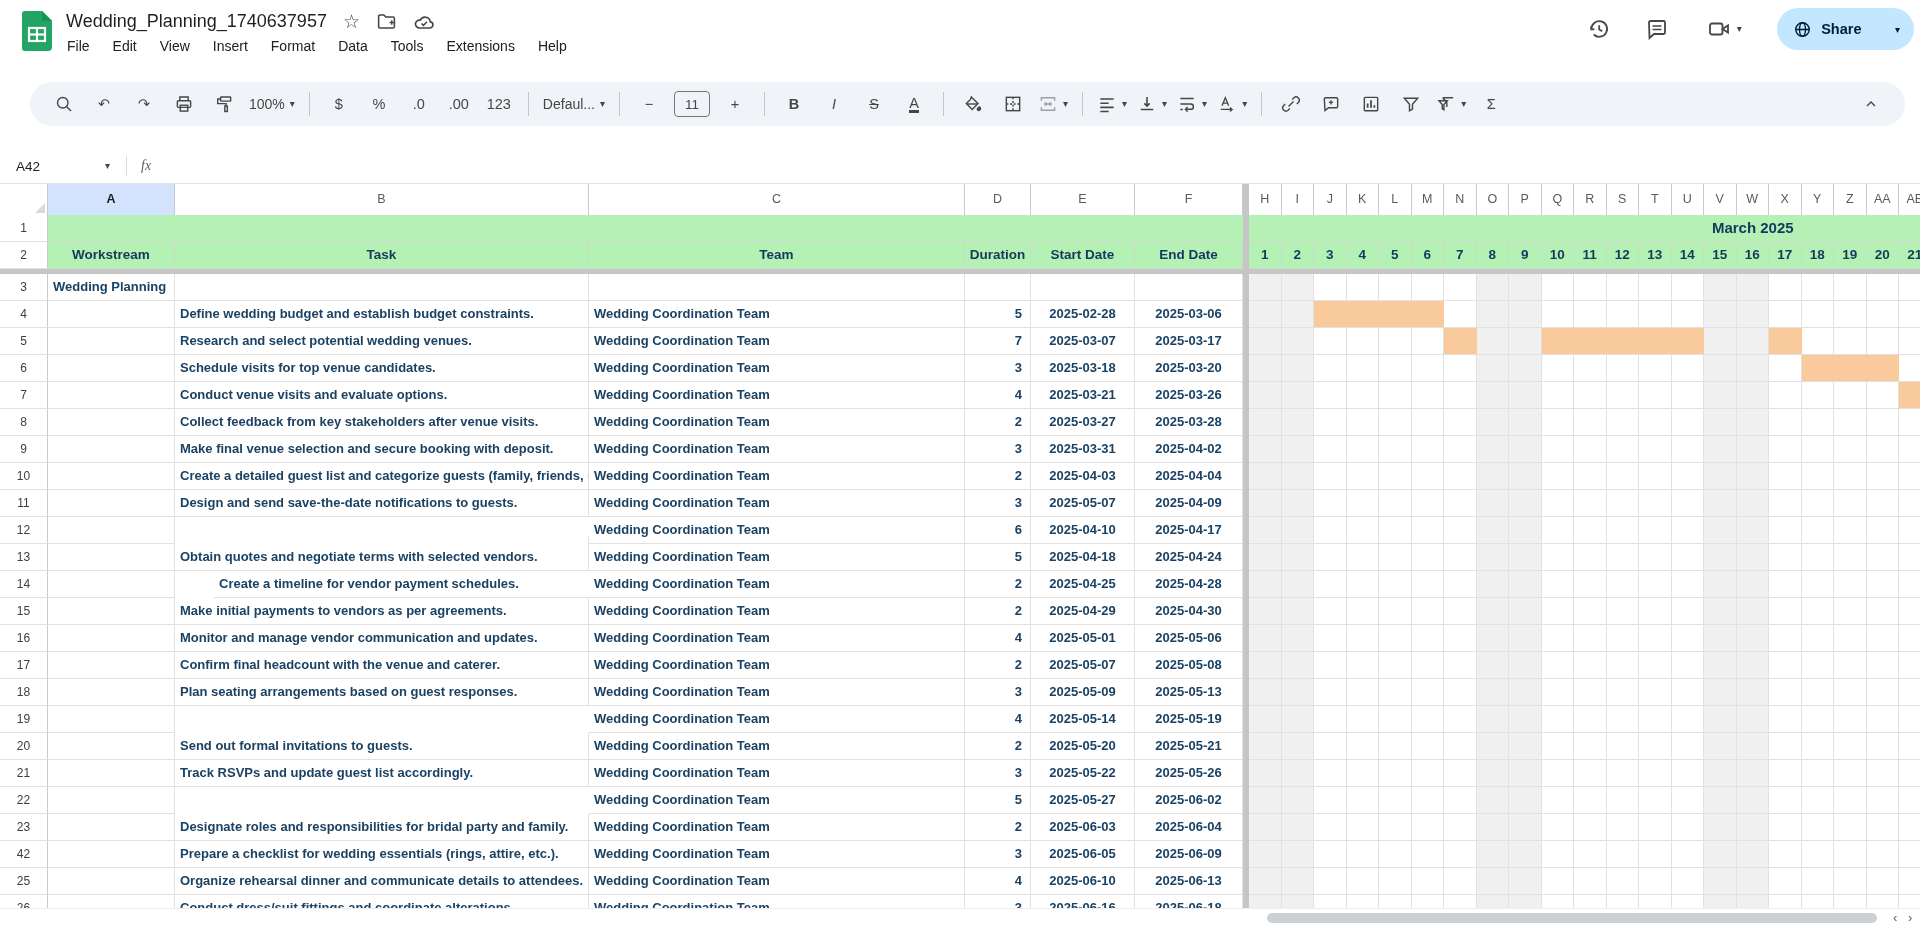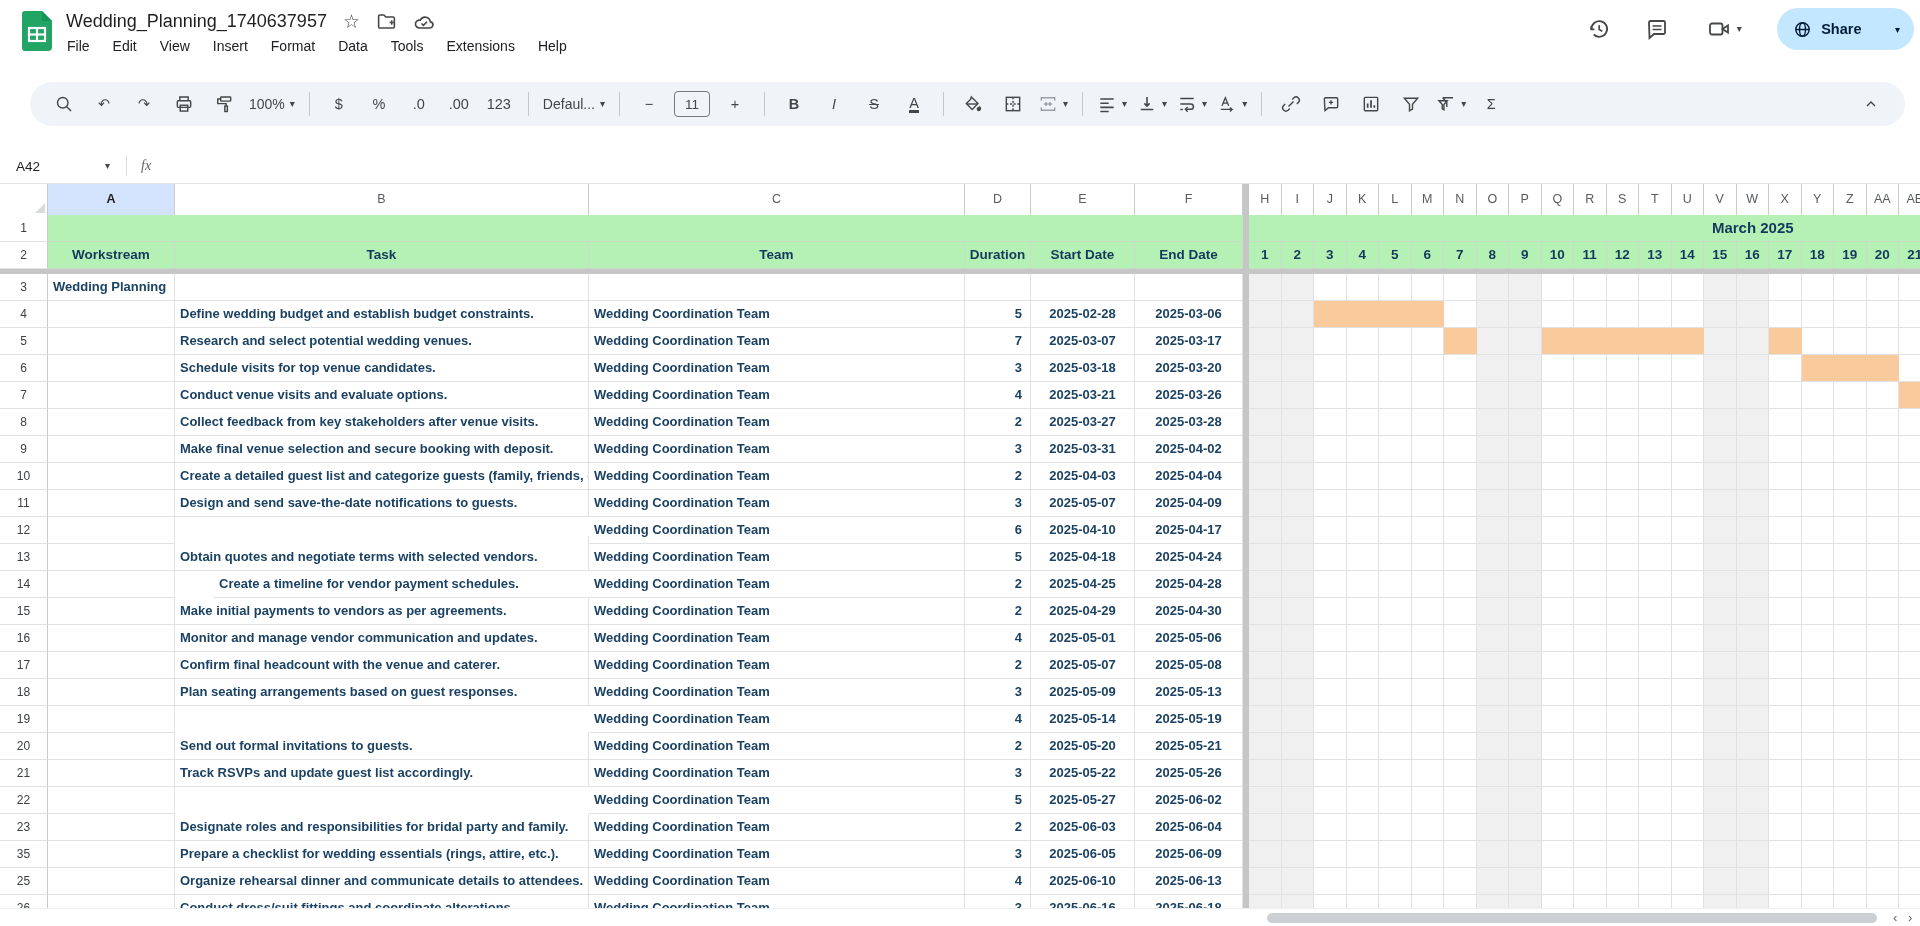--- a/index.html
+++ b/index.html
@@ -1036,21 +1036,21 @@
           <div class="cell" style="left: 1671.5px; top: 0px; width: 32.5px; height: 27px;"></div>
           <div class="cell wknd" style="left: 1704px; top: 0px; width: 32.5px; height: 27px;"></div>
           <div class="cell wknd" style="left: 1736.5px; top: 0px; width: 32.5px; height: 27px;"></div>
           <div class="cell" style="left: 1769px; top: 0px; width: 32.5px; height: 27px;"></div>
           <div class="cell" style="left: 1801.5px; top: 0px; width: 32.5px; height: 27px;"></div>
           <div class="cell" style="left: 1834px; top: 0px; width: 32.5px; height: 27px;"></div>
           <div class="cell" style="left: 1866.5px; top: 0px; width: 32.5px; height: 27px;"></div>
           <div class="cell" style="left: 1899px; top: 0px; width: 32.5px; height: 27px;"></div>
         </div>
         <div class="row" style="top: 567px;">
-          <div class="gutter" style="top: 0px; height: 27px;">35</div>
+          <div class="gutter" style="top: 0px; height: 27px;">42</div>
           <div class="cell" style="left: 48px; top: 0px; width: 127px; height: 27px;"></div>
           <div class="cell" style="left: 175px; top: 0px; width: 414px; height: 27px;">Prepare a checklist for wedding essentials (rings, attire, etc.).</div>
           <div class="cell" style="left: 589px; top: 0px; width: 376px; height: 27px;">Wedding Coordination Team</div>
           <div class="cell r" style="left: 965px; top: 0px; width: 66px; height: 27px;">3</div>
           <div class="cell c" style="left: 1031px; top: 0px; width: 104px; height: 27px;">2025-06-05</div>
           <div class="cell c" style="left: 1135px; top: 0px; width: 108px; height: 27px;">2025-06-09</div>
           <div style="position: absolute; left: 1243px; top: 0px; width: 6px; height: 27px; background: rgb(198, 198, 198);"></div>
           <div class="cell wknd" style="left: 1249px; top: 0px; width: 32.5px; height: 27px;"></div>
           <div class="cell wknd" style="left: 1281.5px; top: 0px; width: 32.5px; height: 27px;"></div>
           <div class="cell" style="left: 1314px; top: 0px; width: 32.5px; height: 27px;"></div>

